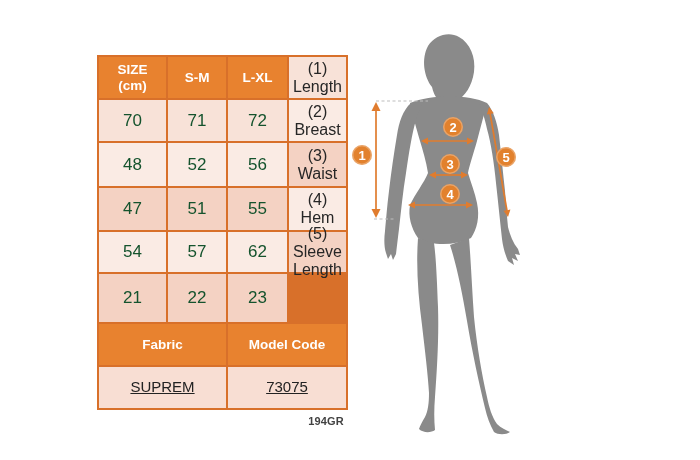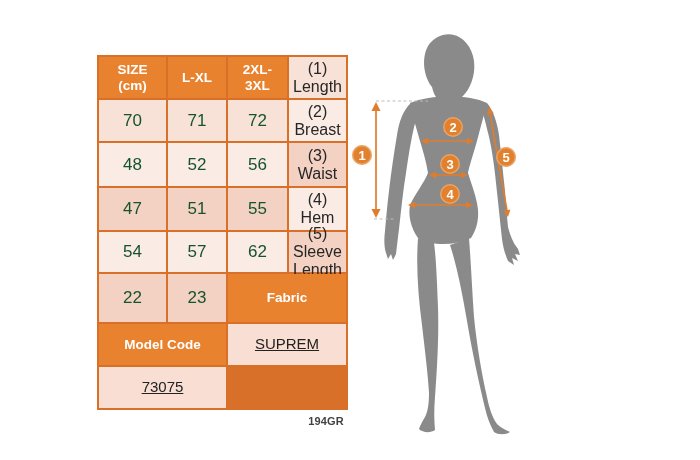--- a/index.html
+++ b/index.html
@@ -42,22 +42,22 @@
     font-size:11px;font-weight:bold;color:#424242;letter-spacing:0.2px;
   }
 </style>
 </head>
 <body>
 
 <div class="stage">
 
   <div class="size-table">
     <div class="cell th">SIZE (cm)</div>
+    <div class="cell th">S-M</div>
     <div class="cell th">L-XL</div>
-    <div class="cell th">2XL-3XL</div>
 
     <div class="cell lbl bg-a">(1) Length</div>
     <div class="cell val bg-a">70</div>
     <div class="cell val bg-a">71</div>
     <div class="cell val bg-a">72</div>
 
     <div class="cell lbl bg-b">(2) Breast</div>
     <div class="cell val bg-b">48</div>
     <div class="cell val bg-b">52</div>
     <div class="cell val bg-b">56</div>
@@ -66,20 +66,21 @@
     <div class="cell val bg-c">47</div>
     <div class="cell val bg-c">51</div>
     <div class="cell val bg-c">55</div>
 
     <div class="cell lbl bg-b">(4) Hem</div>
     <div class="cell val bg-b">54</div>
     <div class="cell val bg-b">57</div>
     <div class="cell val bg-b">62</div>
 
     <div class="cell lbl bg-c">(5) Sleeve Length</div>
+    <div class="cell val bg-c">21</div>
     <div class="cell val bg-c">22</div>
     <div class="cell val bg-c">23</div>
 
     <div class="cell th span2">Fabric</div>
     <div class="cell th span2">Model Code</div>
 
     <div class="cell vfoot span2 bg-d">SUPREM</div>
     <div class="cell vfoot span2 bg-d">73075</div>
   </div>
 

